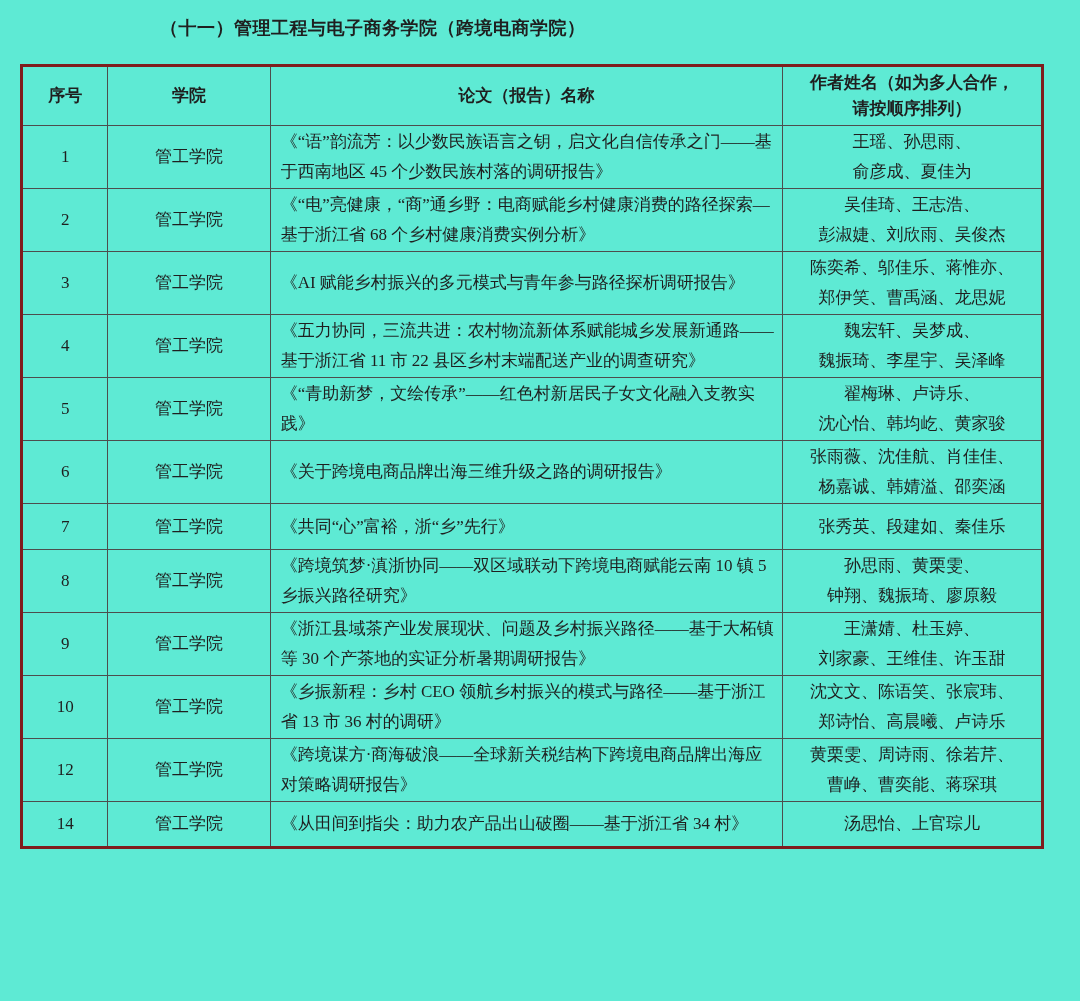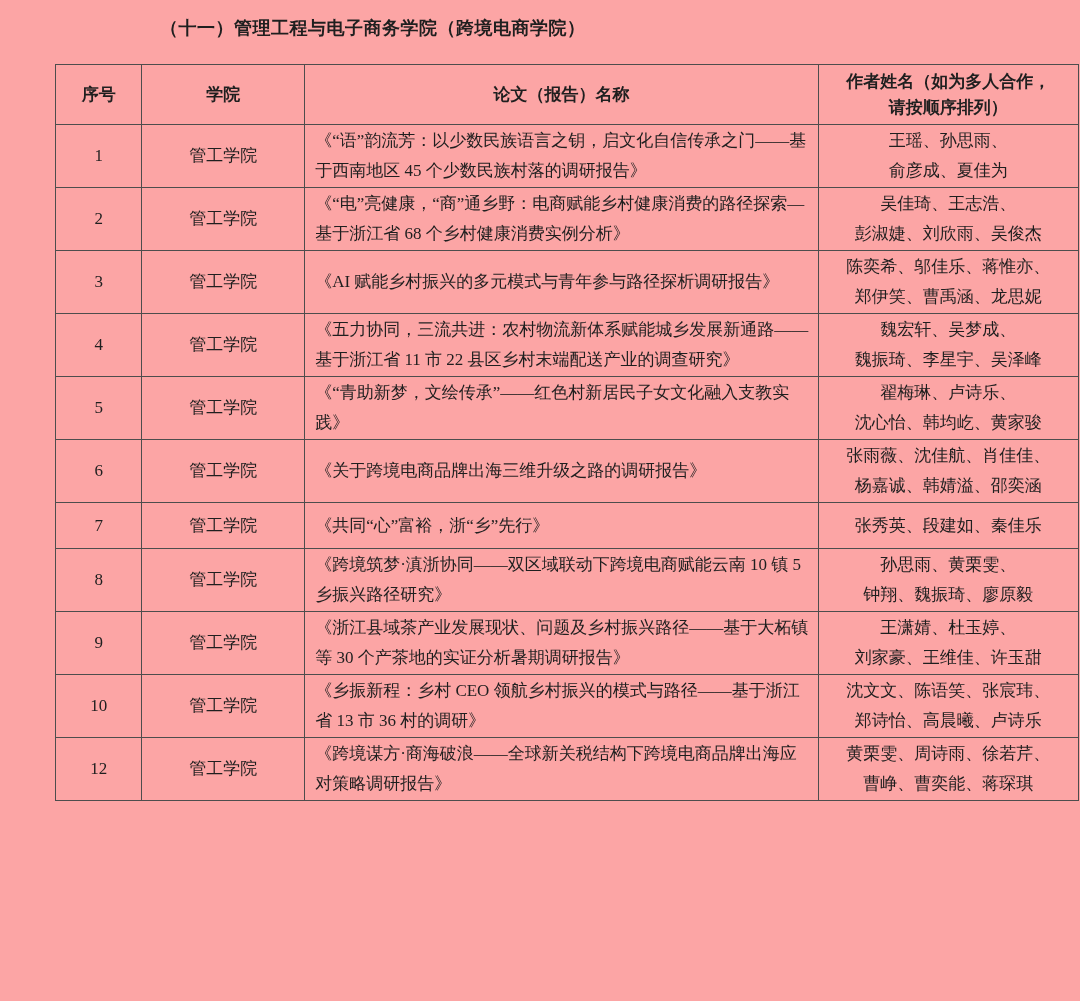--- a/index.html
+++ b/index.html
@@ -8,38 +8,38 @@
     background: #ffffff;
     width: 1080px;
   }
   body {
     font-family: "Liberation Serif", "DejaVu Serif", serif;
     color: #1f1f1f;
   }
   .page {
     width: 1080px;
     height: 1001px;
-    background: #fca5a5;
+    background: #5eead4;
     box-sizing: border-box;
     padding-top: 16px;
     overflow: hidden;
   }
   .doc-title {
     margin-left: 160px;
     margin-bottom: 24px;
     font-size: 18px;
     font-weight: bold;
     letter-spacing: 0.5px;
   }
   table.report-table {
     border-collapse: collapse;
     table-layout: fixed;
-    margin-left: 55px;
+    margin-left: 20px;
     width: 1024px;
-    border: 1px solid #7f1d1d;
+    border: 3px solid #7f1d1d;
     padding-left: 16px;
   }
   .report-table th,
   .report-table td {
     border: 1px solid #4d4d4d;
     box-sizing: border-box;
     vertical-align: middle;
   }
   .report-table thead tr {
     height: 60px;
@@ -183,16 +183,24 @@
         </tr>
         <tr>
           <td class="c-no">12</td>
           <td class="c-college">管工学院</td>
           <td class="c-title">《跨境谋方·商海破浪——全球新关税结构下跨境电商品牌出海应对策略调研报告》</td>
           <td class="c-authors">
             <div>黄栗雯、周诗雨、徐若芹、</div>
             <div>曹峥、曹奕能、蒋琛琪</div>
           </td>
         </tr>
+        <tr>
+          <td class="c-no">14</td>
+          <td class="c-college">管工学院</td>
+          <td class="c-title">《从田间到指尖：助力农产品出山破圈——基于浙江省 34 村》</td>
+          <td class="c-authors">
+            <div>汤思怡、上官琮儿</div>
+          </td>
+        </tr>
       </tbody>
   </table>
 
 </div>
 
 </body></html>

